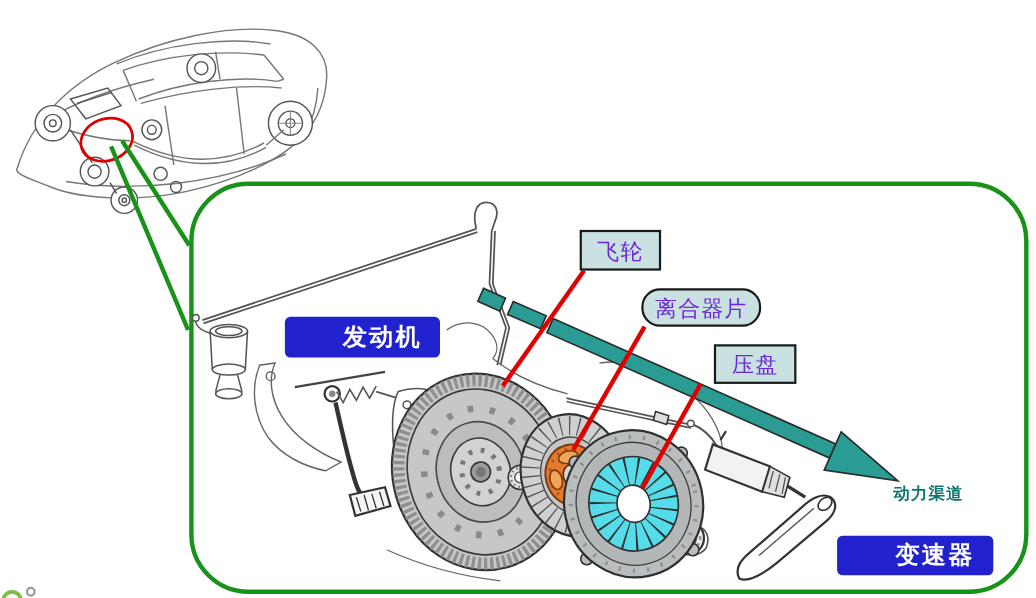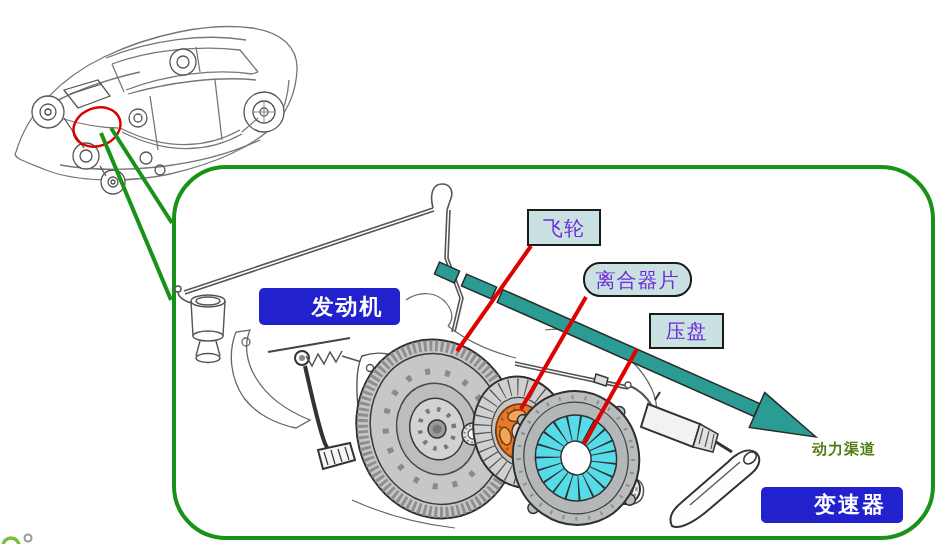--- a/index.html
+++ b/index.html
@@ -5,21 +5,21 @@
   html,body{margin:0;padding:0;background:#fff;}
   #stage{position:relative;width:942px;height:544px;background:#fff;overflow:hidden;
          font-family:"DejaVu Sans","Liberation Sans",sans-serif;}
   #art{position:absolute;left:0;top:0;}
   .callout-label{position:absolute;display:flex;align-items:center;justify-content:center;
       background:#C9E2E1;border:2px solid #1a1a1a;color:#6d28d9;font-size:20px;line-height:1;
       box-sizing:border-box;letter-spacing:1px;}
   .unit-label{position:absolute;display:flex;align-items:center;justify-content:center;
       background:#2121CE;color:#fff;font-weight:bold;font-size:22px;border-radius:5px;
       box-sizing:border-box;letter-spacing:2px;padding-left:36px;}
-  .arrow-label{position:absolute;color:#4d7c0f;font-size:15px;font-weight:bold;letter-spacing:1px;}
+  .arrow-label{position:absolute;color:#0f766e;font-size:15px;font-weight:bold;letter-spacing:1px;}
 </style>
 </head>
 <body>
 
 <div id="stage">
 
 <svg id="art" width="942" height="544" viewBox="0 0 942 544">
 
   <g fill="none" stroke="#777" stroke-width="1.3">
     <path d="M16,152 C28,112 60,78 104,57 C150,35 208,22 252,28 C282,32 298,48 297,70 C296,92 289,108 277,122 C256,146 214,164 170,174 C128,183 76,182 46,170 C24,161 12,158 16,152 Z"></path>

